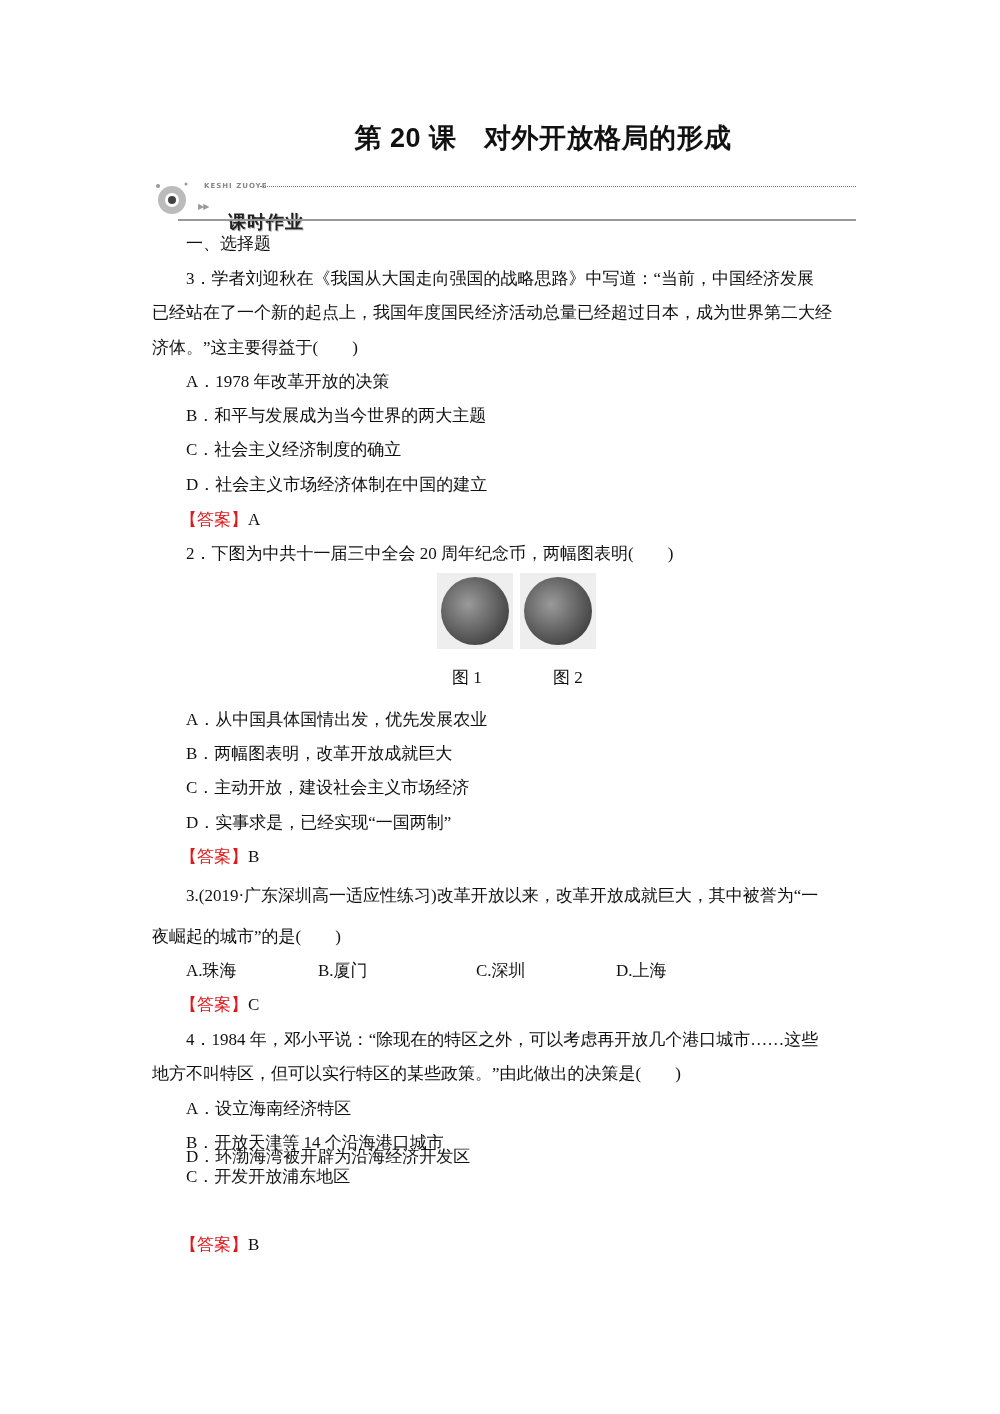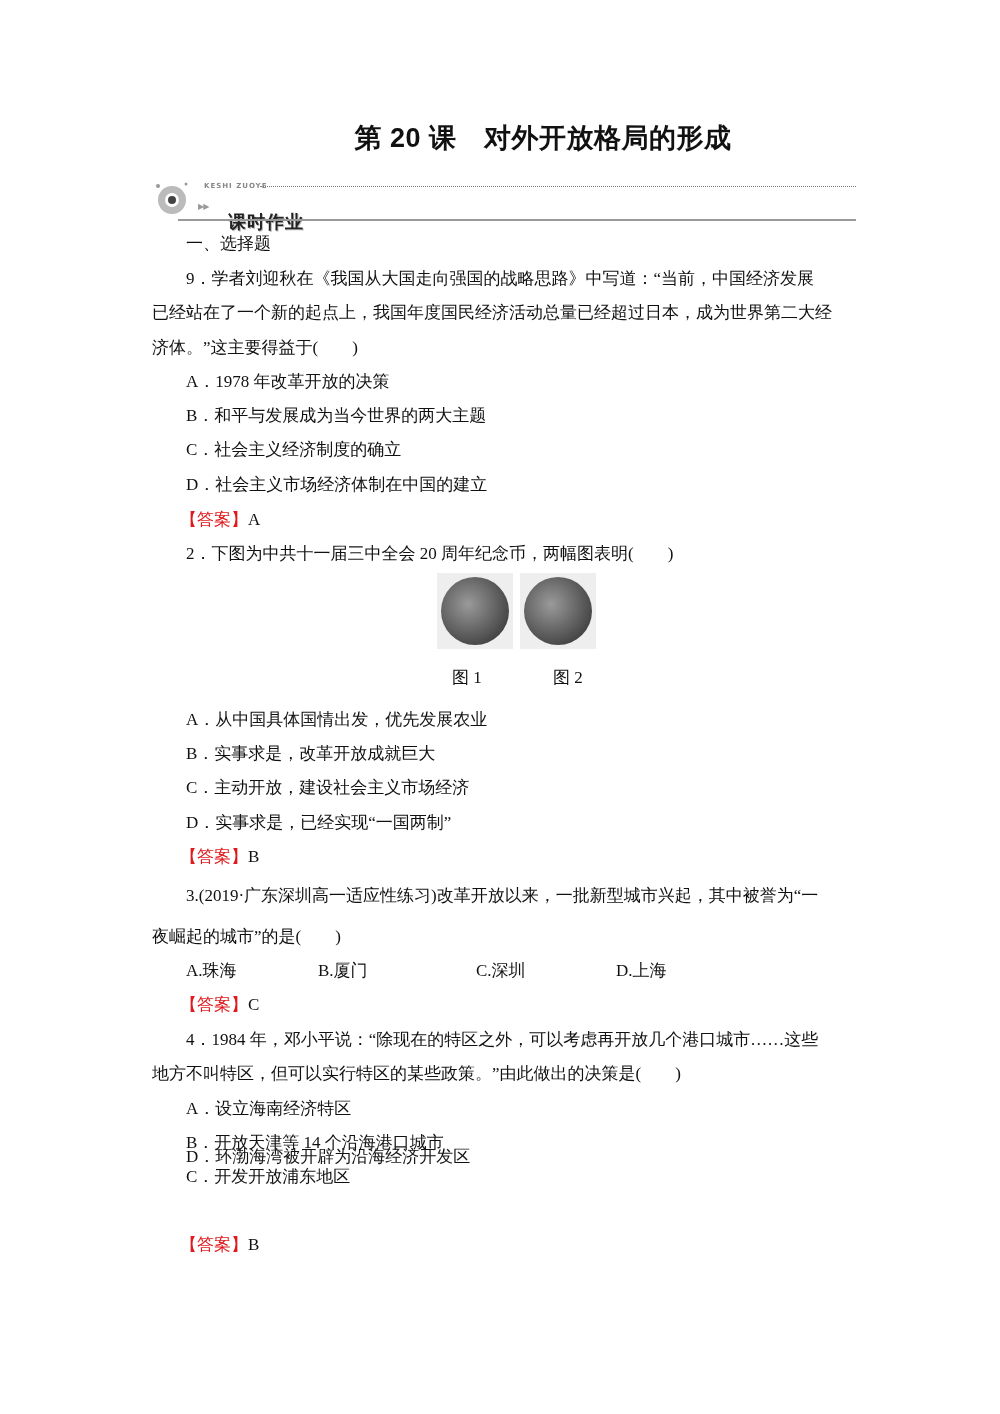--- a/index.html
+++ b/index.html
@@ -37,45 +37,45 @@
     </svg>
   <span class="kicker">KESHI ZUOYE</span>
   <div class="dots"></div>
   <span class="arrows">▶▶</span>
   <span class="label">课时作业</span>
   <div class="rule"></div>
 </div>
 
 <div class="line" style="left:186px;top:232px">一、选择题</div>
 
-<div class="line ind" style="top:267px">9．学者刘迎秋在《我国从大国走向强国的战略思路》中写道：“当前，中国经济发展</div>
+<div class="line ind" style="top:267px">3．学者刘迎秋在《我国从大国走向强国的战略思路》中写道：“当前，中国经济发展</div>
 <div class="line flush" style="top:301px">已经站在了一个新的起点上，我国年度国民经济活动总量已经超过日本，成为世界第二大经</div>
 <div class="line flush" style="top:336px">济体。”这主要得益于(　　)</div>
 <div class="line ind" style="top:370px">A．1978 年改革开放的决策</div>
 <div class="line ind" style="top:404px">B．和平与发展成为当今世界的两大主题</div>
 <div class="line ind" style="top:438px">C．社会主义经济制度的确立</div>
 <div class="line ind" style="top:473px">D．社会主义市场经济体制在中国的建立</div>
 <div class="line ans" style="top:508px"><span class="tag">【答案】</span><span>A</span></div>
 
 <div class="line ind" style="top:542px">2．下图为中共十一届三中全会 20 周年纪念币，两幅图表明(　　)</div>
 <div class="fig" style="left:437px">
     <div class="coin"></div>
   </div>
 <div class="fig" style="left:520px">
     <div class="coin"></div>
   </div>
 <div class="cap" style="left:452px">图 1</div>
 <div class="cap" style="left:553px">图 2</div>
 <div class="line ind" style="top:708px">A．从中国具体国情出发，优先发展农业</div>
-<div class="line ind" style="top:742px">B．实事求是，改革开放成就巨大</div>
+<div class="line ind" style="top:742px">B．两幅图表明，改革开放成就巨大</div>
 <div class="line ind" style="top:776px">C．主动开放，建设社会主义市场经济</div>
 <div class="line ind" style="top:811px">D．实事求是，已经实现“一国两制”</div>
 <div class="line ans" style="top:845px"><span class="tag">【答案】</span><span>B</span></div>
 
-<div class="line ind" style="top:884px"><span>3.(2019·</span><span class="src">广东深圳高一适应性练习</span><span>)改革开放以来，一批新型城市兴起，其中被誉为“一</span></div>
+<div class="line ind" style="top:884px"><span>3.(2019·</span><span class="src">广东深圳高一适应性练习</span><span>)改革开放以来，改革开放成就巨大，其中被誉为“一</span></div>
 <div class="line flush" style="top:925px">夜崛起的城市”的是(　　)</div>
 <div class="line" style="left:186px;top:959px">A.珠海</div>
 <div class="line" style="left:318px;top:959px">B.厦门</div>
 <div class="line" style="left:476px;top:959px">C.深圳</div>
 <div class="line" style="left:616px;top:959px">D.上海</div>
 <div class="line ans" style="top:993px"><span class="tag">【答案】</span><span>C</span></div>
 
 <div class="line ind" style="top:1028px">4．1984 年，邓小平说：“除现在的特区之外，可以考虑再开放几个港口城市……这些</div>
 <div class="line flush" style="top:1062px">地方不叫特区，但可以实行特区的某些政策。”由此做出的决策是(　　)</div>
 <div class="line ind" style="top:1097px">A．设立海南经济特区</div>

